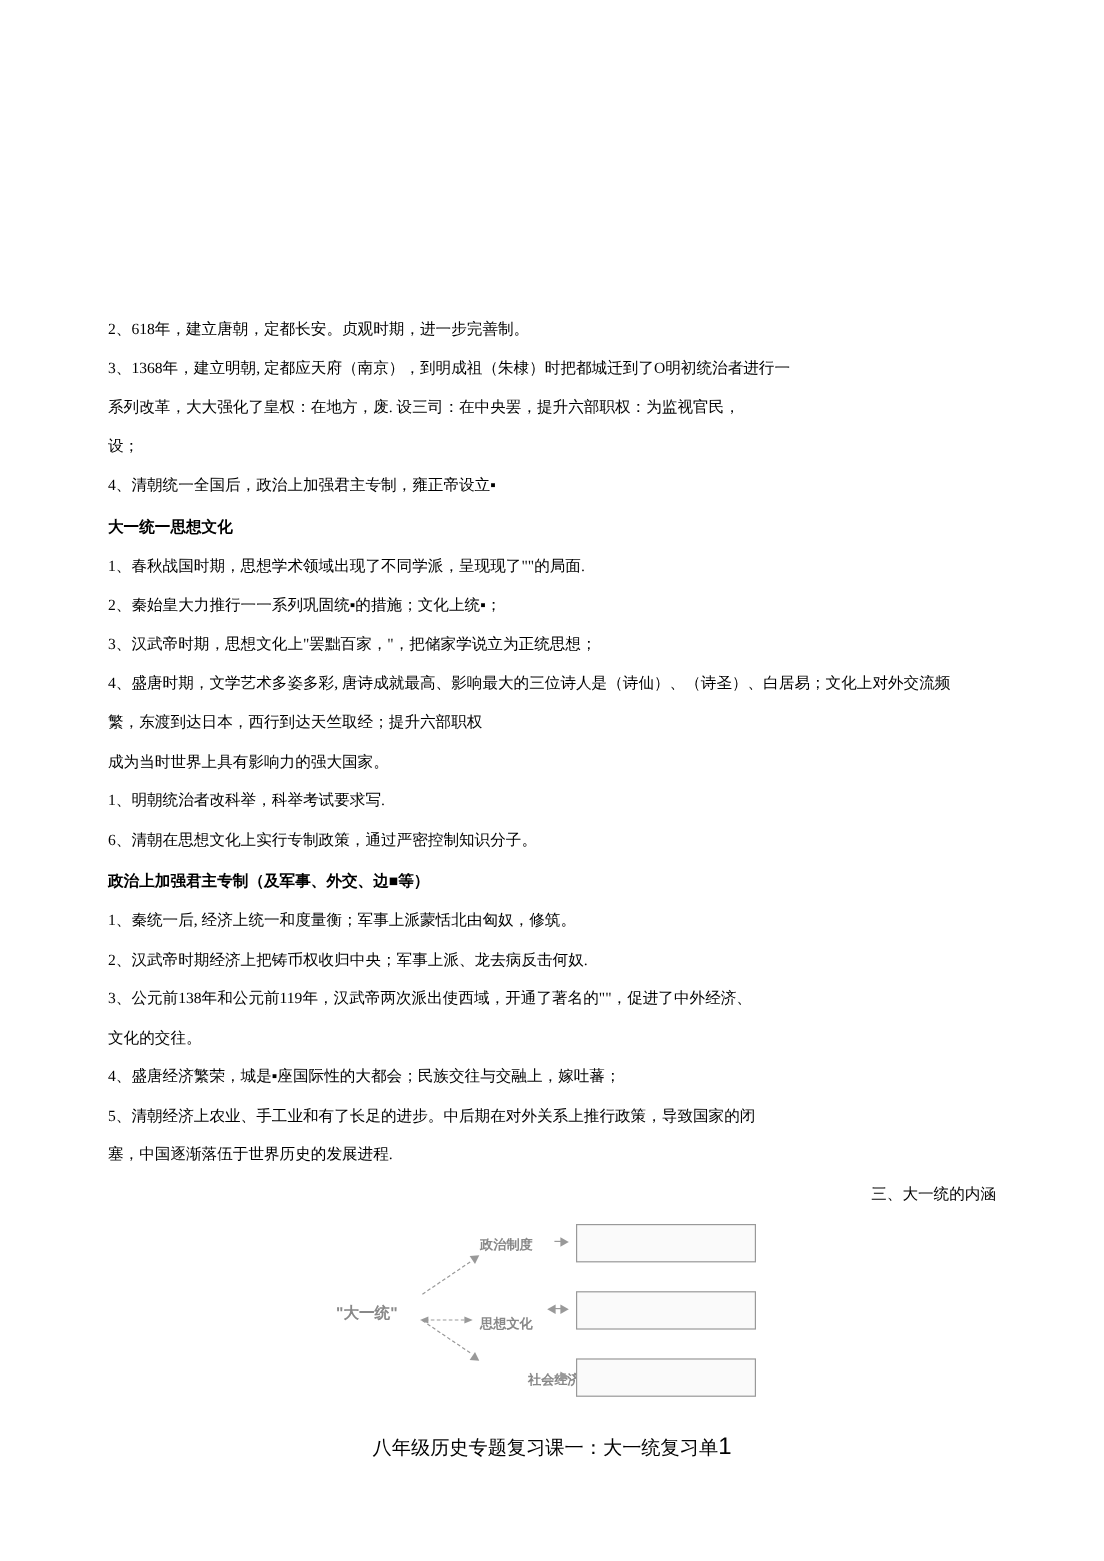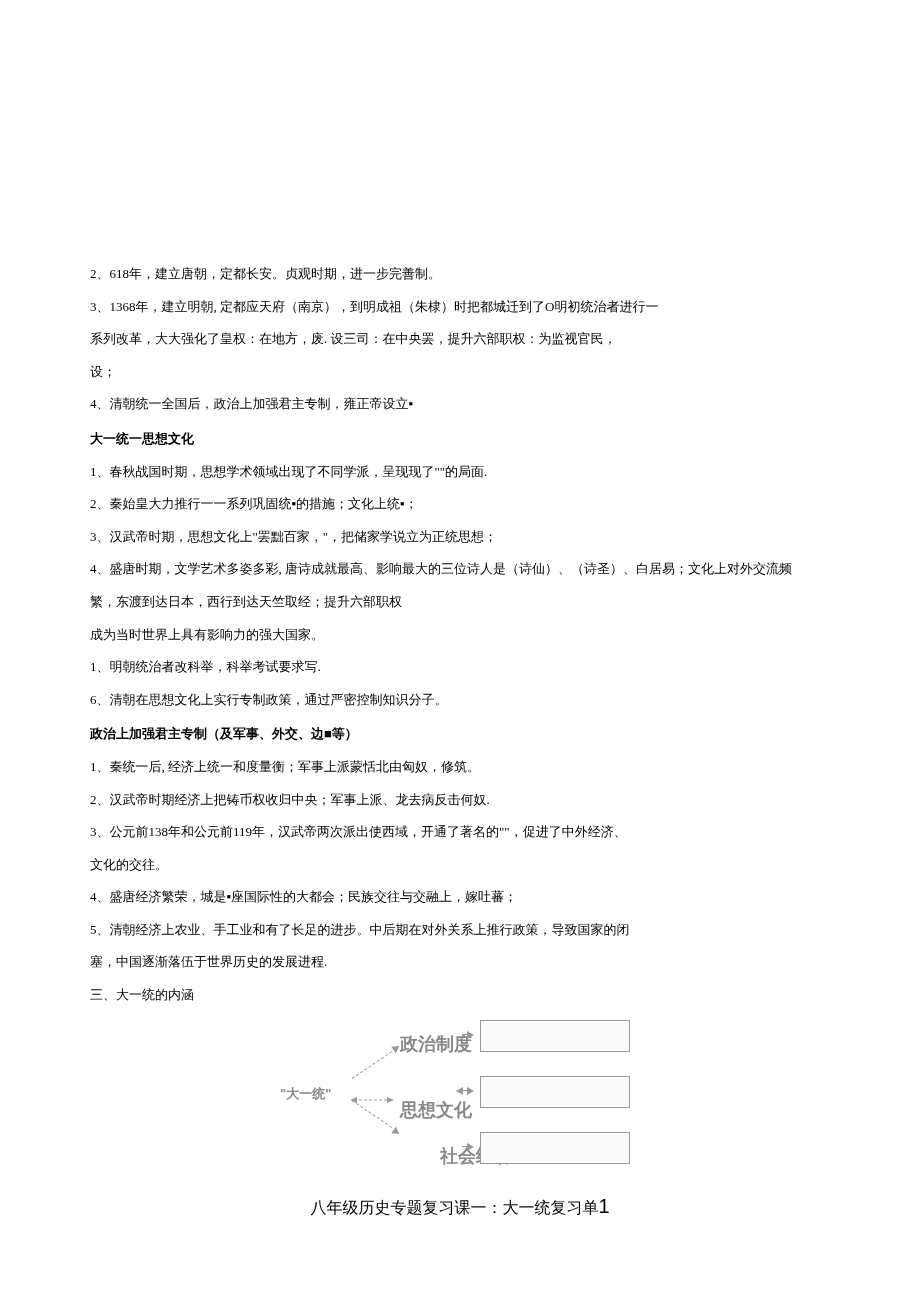--- a/index.html
+++ b/index.html
@@ -8,21 +8,21 @@
       min-height: 1301px;
       background: #fff;
       font-family: "SimSun", "宋体", serif;
       font-size: 13px;
       color: #000;
       padding: 260px 90px 80px 90px;
       line-height: 2.2;
     }
     .para { margin-bottom: 4px; }
     .heading { font-weight: bold; margin-top: 6px; margin-bottom: 4px; font-family: Liberation Serif, serif; }
-    .section-label { margin-top: 0; }
+    .section-label { margin-top: 0; text-align: right; }
     .diagram-wrap {
       display: flex;
       justify-content: center;
       margin: 10px 0 6px 0;
     }
     .diagram {
       position: relative;
       width: 360px;
       height: 150px;
     }
@@ -30,24 +30,24 @@
       position: absolute;
       left: 0;
       top: 60px;
       font-size: 13px;
       color: #888;
       font-weight: bold;
       font-family: "Microsoft YaHei","SimHei",sans-serif;
     }
     .node {
       position: absolute;
-      font-size: 18px;
+      font-size: 11px;
       color: #888;
       font-weight: bold;
-      font-family: Liberation Mono, monospace;
+      font-family: Liberation Serif, serif;
       text-align: center;
     }
     .n1 { left: 120px; top: 6px; }
     .n2 { left: 120px; top: 72px; }
     .n3 { left: 120px; top: 118px; margin-left: 40px; }
     .box {
       position: absolute;
       width: 150px;
       height: 32px;
       border: 1px solid #999;

